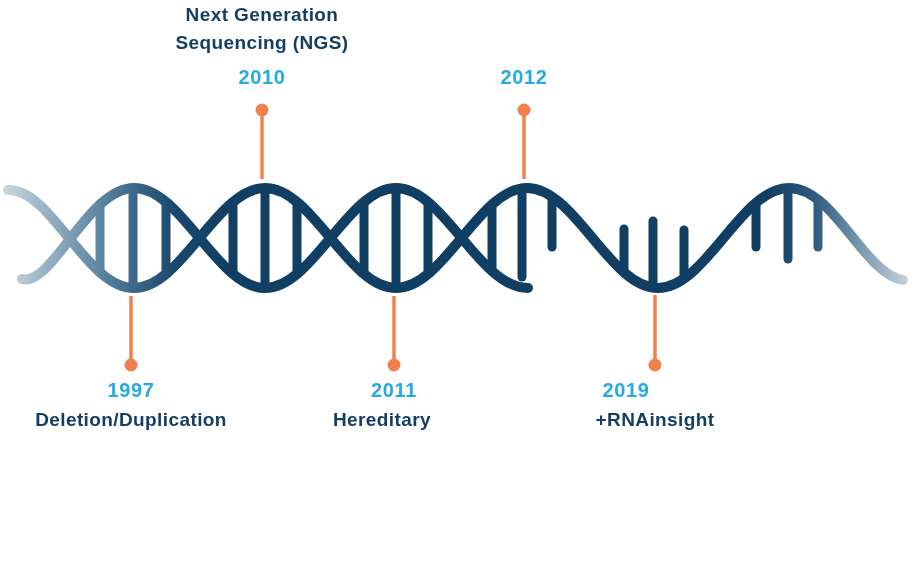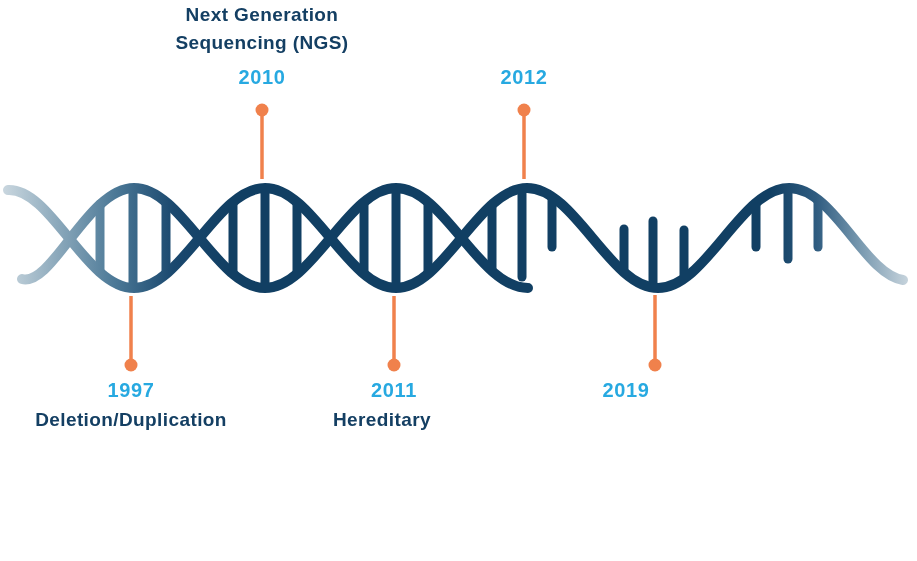--- a/index.html
+++ b/index.html
@@ -148,14 +148,15 @@
   <div class="event-block event-year" style="left:131px; top:378px;">1997</div>
   <div class="event-block event-label" style="left:131px; top:406px;">Deletion/Duplication
 Analysis</div>
 
   <div class="event-block event-year" style="left:394px; top:378px;">2011</div>
   <div class="event-block event-label" style="left:382px; top:406px;">Hereditary
 Cancer Panel
 Testing</div>
 
   <div class="event-block event-year" style="left:626px; top:378px;">2019</div>
+  <div class="event-block event-label" style="left:655px; top:406px;">+RNAinsight</div>
 
 </div>
 
 </body></html>

